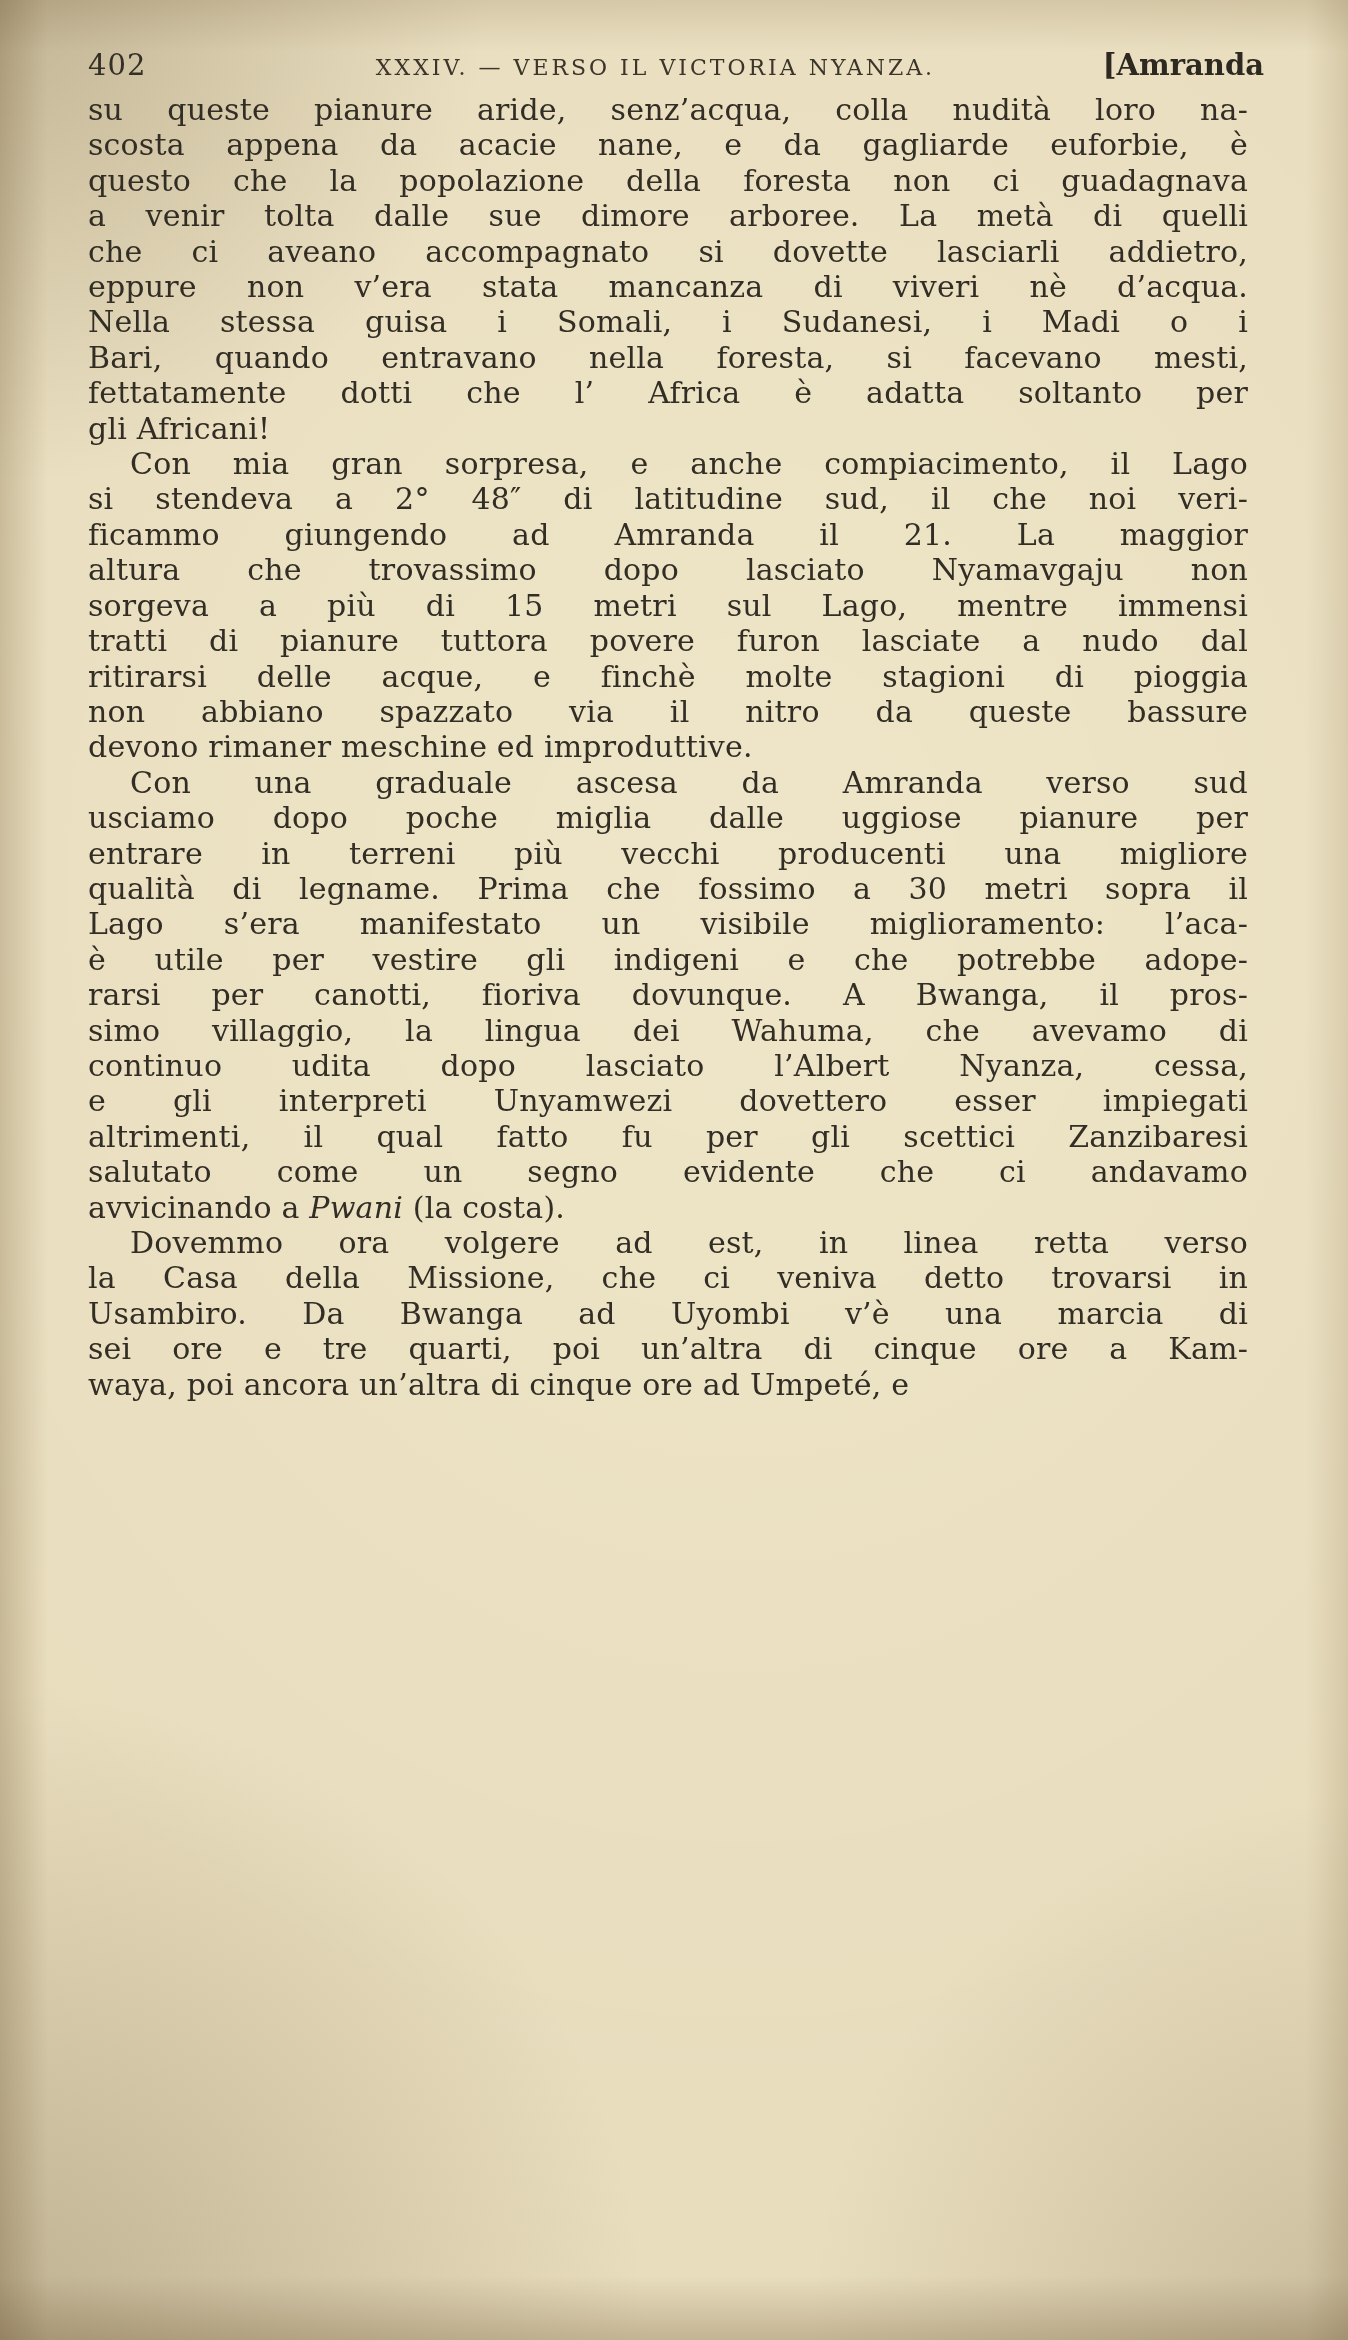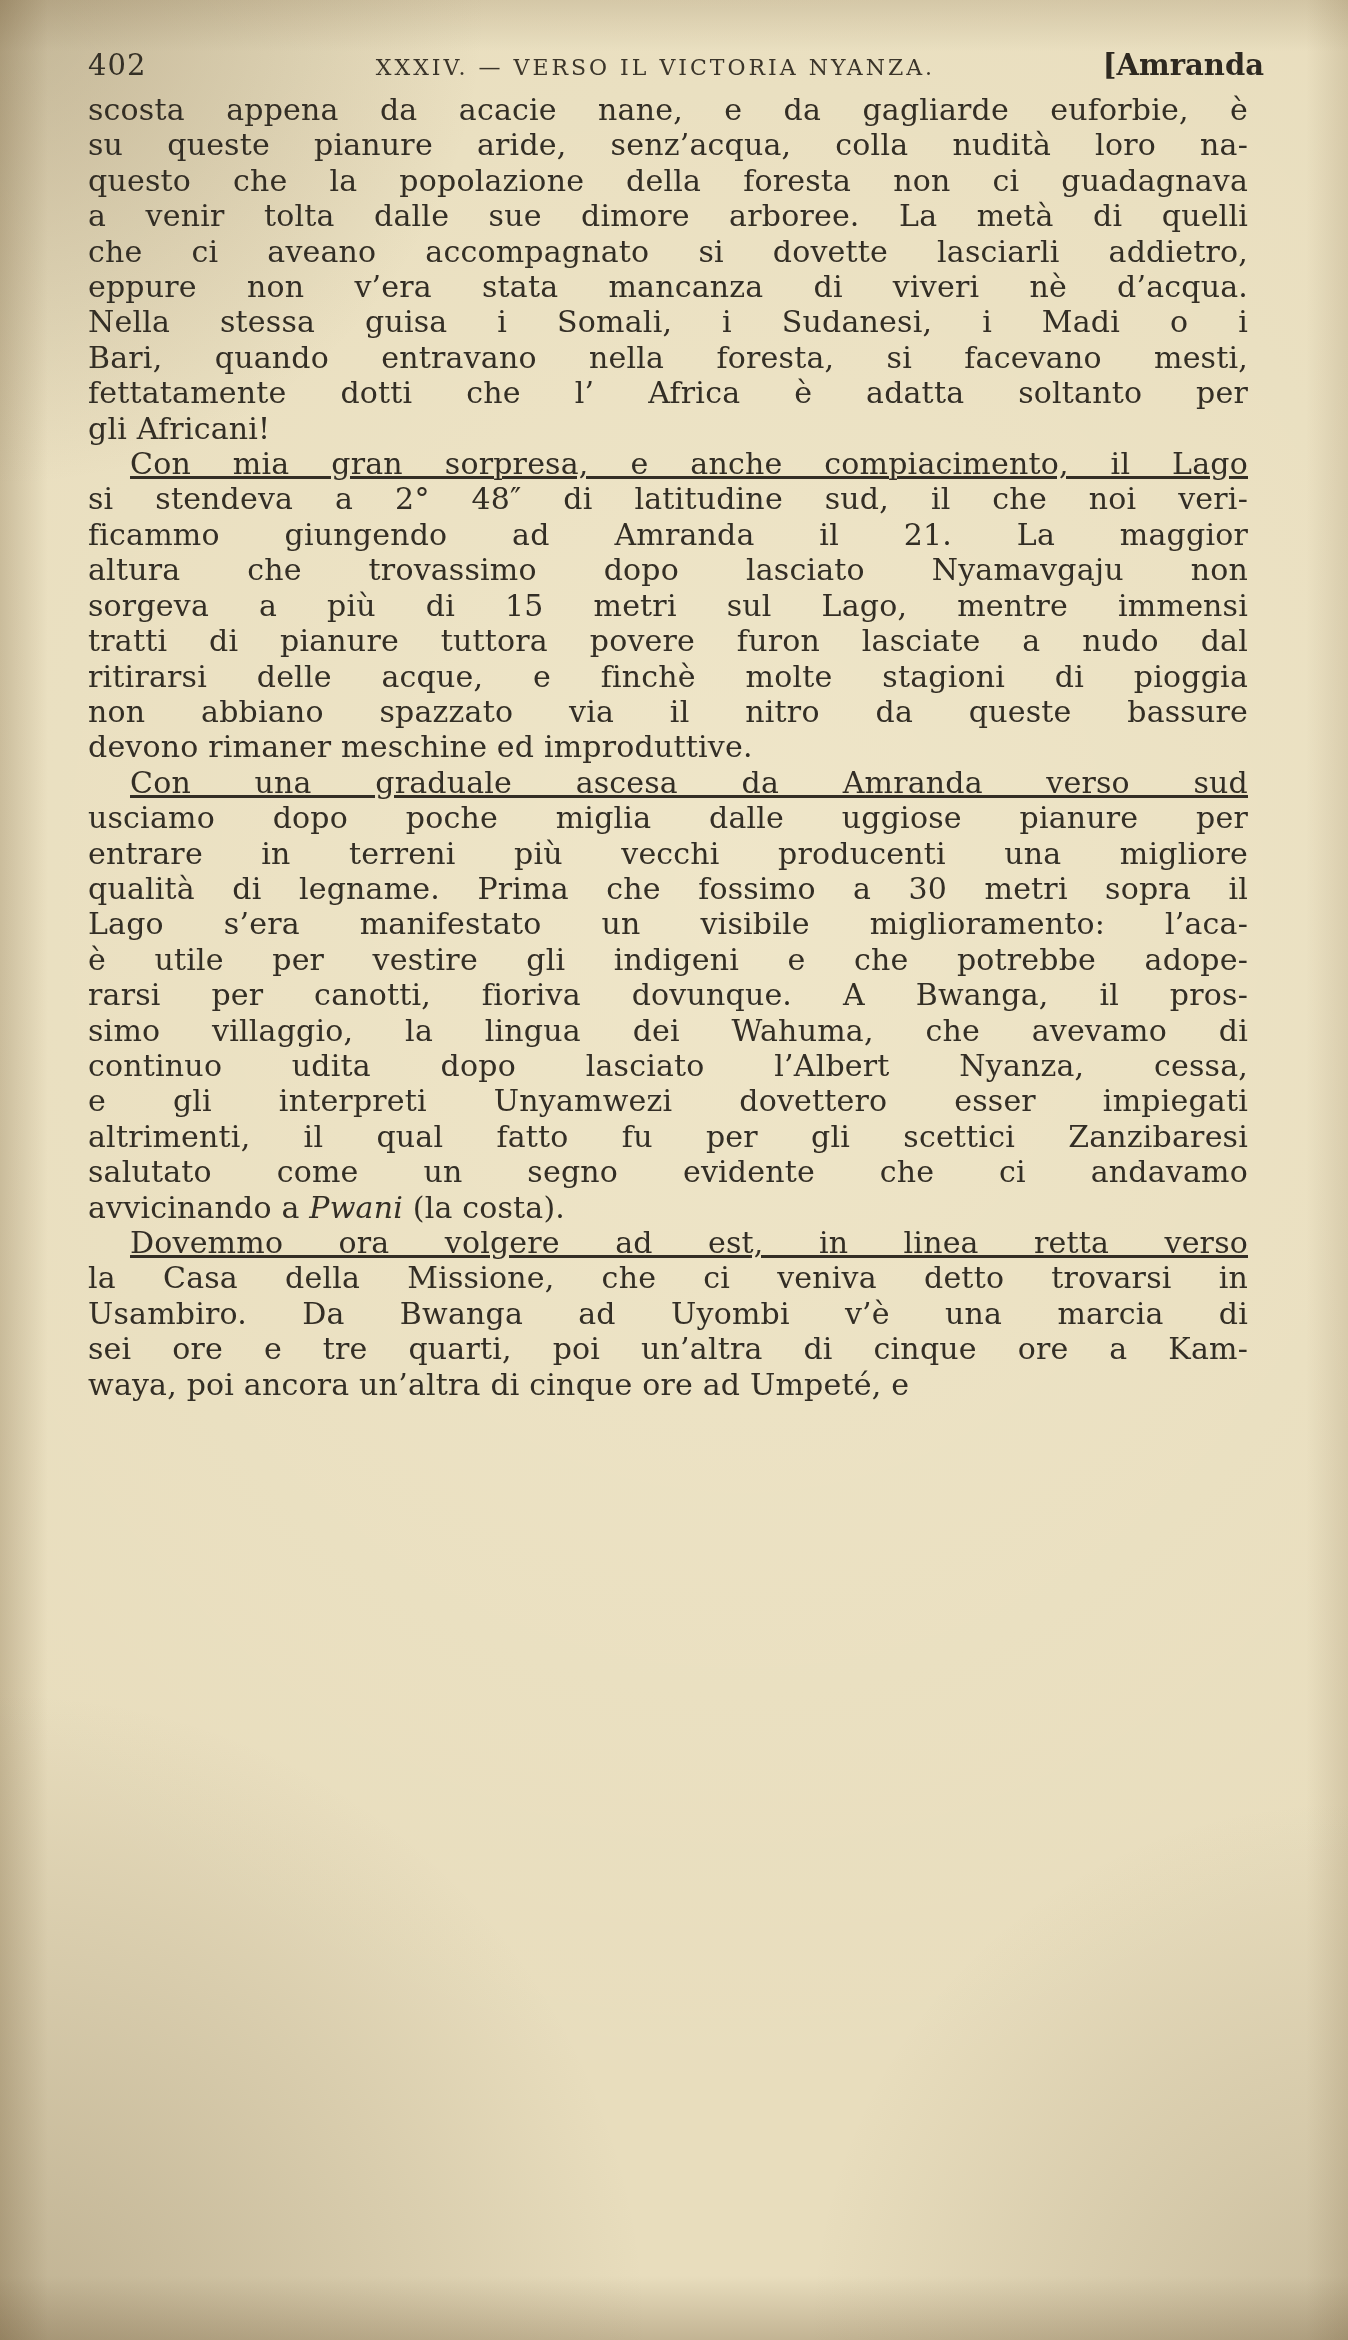--- a/index.html
+++ b/index.html
@@ -70,37 +70,36 @@
   .paragraph { margin: 0; }
   .line {
     text-align: justify;
     text-align-last: justify;
   }
   .line.last {
     text-align-last: left;
   }
   .paragraph.indent .line:first-child {
     text-indent: 42px;
-    text-decoration: underline;
   }
   .italic { font-style: italic; }
 </style>
 </head>
 <body>
 
 <div class="page">
   <div class="header">
     <span class="pagenum">402</span>
     <span class="runtitle">XXXIV. — VERSO IL VICTORIA NYANZA.</span>
     <span class="catchword">[Amranda</span>
   </div>
   <div class="textbody">
       <div class="paragraph">
+        <div class="line"><span>su queste pianure aride, senz’acqua, colla nudità loro na-</span></div>
         <div class="line"><span>scosta appena da acacie nane, e da gagliarde euforbie, è</span></div>
-        <div class="line"><span>su queste pianure aride, senz’acqua, colla nudità loro na-</span></div>
         <div class="line"><span>questo che la popolazione della foresta non ci guadagnava</span></div>
         <div class="line"><span>a venir tolta dalle sue dimore arboree. La metà di quelli</span></div>
         <div class="line"><span>che ci aveano accompagnato si dovette lasciarli addietro,</span></div>
         <div class="line"><span>eppure non v’era stata mancanza di viveri nè d’acqua.</span></div>
         <div class="line"><span>Nella stessa guisa i Somali, i Sudanesi, i Madi o i</span></div>
         <div class="line"><span>Bari, quando entravano nella foresta, si facevano mesti,</span></div>
         <div class="line"><span>fettatamente dotti che l’ Africa è adatta soltanto per</span></div>
         <div class="line last"><span>gli Africani!</span></div>
       </div>
       <div class="paragraph indent">

